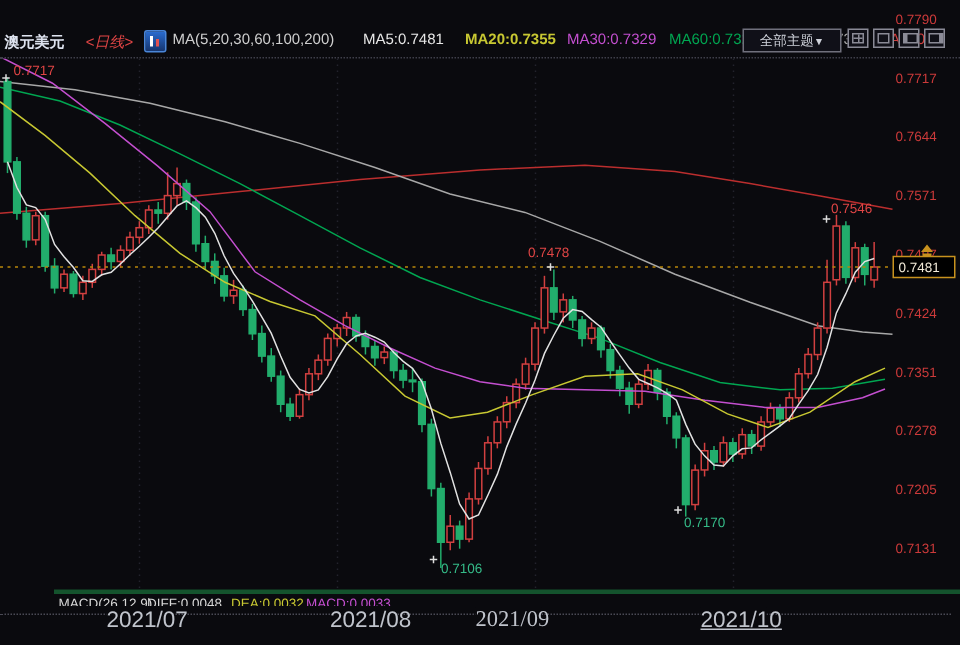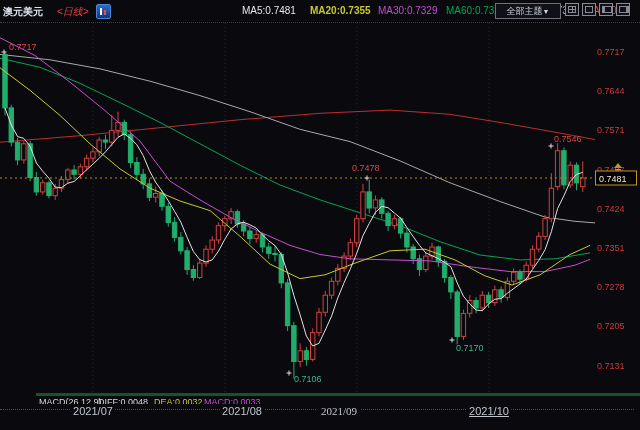--- a/index.html
+++ b/index.html
@@ -1,19 +1,19 @@
 <!DOCTYPE html>
 <html><head>
 <meta charset="utf-8">
 <style>
   html,body{margin:0;padding:0;background:#000;}
   #app{position:relative;width:640px;height:430px;background:#0a0a0e;overflow:hidden;
        font-family:"Liberation Sans",sans-serif;-webkit-font-smoothing:none;}
   
-  #hdr{position:absolute;left:0;top:0;width:640px;height:22px;z-index:5;
+  #hdr{position:absolute;left:0;top:16px;width:640px;height:22px;z-index:5;
        border-bottom:1px dotted #3f3f4a;background:#0a0a0e;}
   #hdr .h{position:absolute;top:5px;font-size:10px;white-space:nowrap;}
   .sym{color:#dde2ee;font-weight:bold;}
   .per{color:#e04545;font-style:italic;}
   .maP{color:#cfcfcf;}
   .ma5c{color:#e6e6e6;} .ma20c{color:#c8c832;font-weight:bold;} .ma30c{color:#c44fd0;}
   .ma60c{color:#00a651;} .ma100c{color:#a8a8a8;} .ma200c{color:#d24040;}
   #klineIcon{position:absolute;left:96px;top:4px;width:13px;height:13px;
      background:linear-gradient(#2a6cd0,#16356e);border:1px solid #4a86d8;border-radius:2px;}
   #klineIcon i{position:absolute;display:block;}
@@ -33,39 +33,40 @@
   
   #chart{position:absolute;left:0;top:0;z-index:1;}
   
   #macdRow{position:absolute;left:0;top:393px;width:640px;height:11px;z-index:5;
      border-top:3px solid #14532d;background:#0a0a0e;font-size:9px;margin-left:36px;}
   #macdRow span{position:absolute;top:1px;white-space:nowrap;}
   
   #dateRow{position:absolute;left:0;top:404px;width:640px;height:11px;z-index:5;background:#0a0a0e;}
   #dateDots{position:absolute;left:0;top:5px;width:634px;border-top:1px dotted #4a4a55;}
   .dlab{position:absolute;top:1px;width:44px;margin-left:-22px;text-align:center;
-     font-size:11px;color:#c0c4cc;background:#0a0a0e;}
+     font-size:15px;color:#c0c4cc;background:#0a0a0e;}
   
   #tbar{position:absolute;left:0;top:415px;width:640px;height:15px;z-index:5;background:#0e0e13;
      border-top:1px solid #3a3a44;display:flex;font-size:9px;line-height:14px;color:#d0d0d0;}
   .titem{padding:0 8px;border-right:1px solid #32323c;cursor:default;white-space:nowrap;}
   .titem:first-child{border-left:1px solid #32323c;margin-left:2px;color:#e8a33d;font-weight:bold;}
 </style>
 </head>
 <body>
 
 <div id="app">
 
   <div id="hdr">
     <span class="h sym" style="left:3px">澳元美元</span>
     <span class="h per" style="left:57px">&lt;日线&gt;</span>
     <span id="klineIcon">
         <i class="c1"></i>
         <i class="c2"></i>
       </span>
+    <span class="h maP" style="left:115px">MA(5,20,30,60,100,200)</span>
     <span class="h ma5c" style="left:242px">MA5:0.7481</span>
     <span class="h ma20c" style="left:310px">MA20:0.7355</span>
     <span class="h ma30c" style="left:378px">MA30:0.7329</span>
     <span class="h ma60c" style="left:446px">MA60:0.7328</span>
     <span class="h ma100c" style="left:514px">MA100:0.7397</span>
 
     <span id="ma200fix" class="h ma200c" style="left: 585px;">MA200</span>
     <div id="themeDd">
       <span>全部主题</span><span class="chev">▼</span>
     </div>

